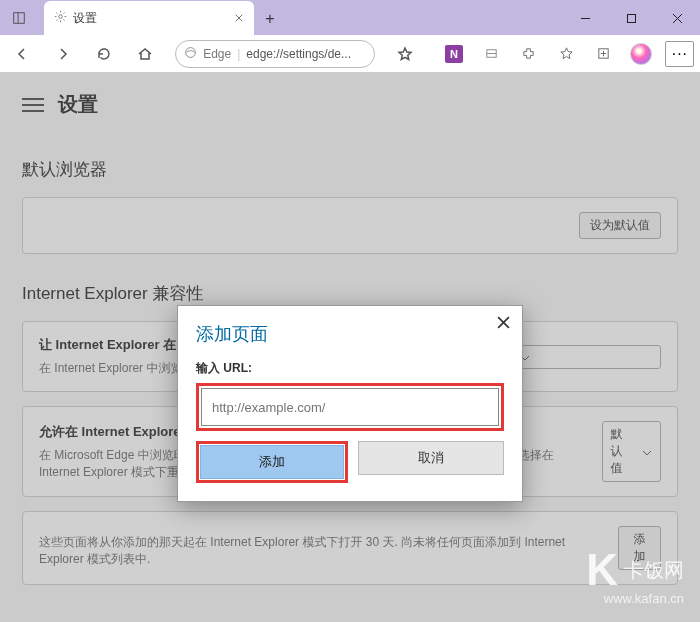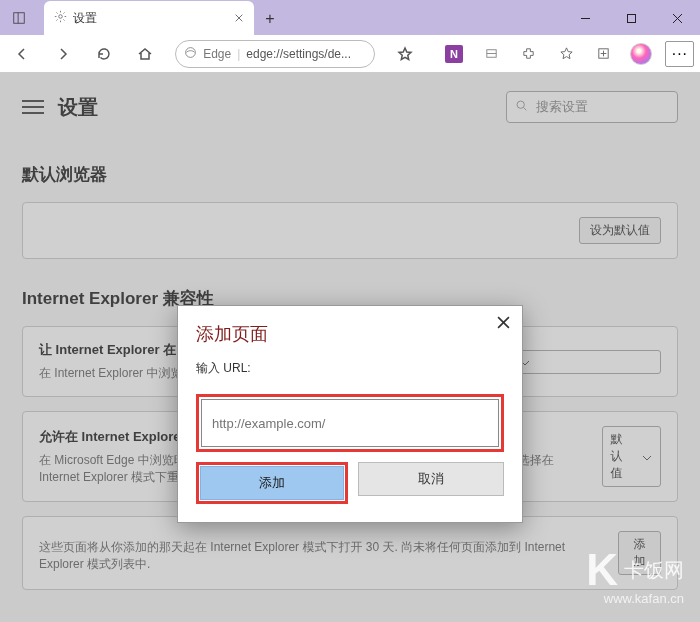--- a/index.html
+++ b/index.html
@@ -31,41 +31,41 @@
 
   
   .content { position:relative; height:549px; background:#f7f7f7; }
   .overlay-dim { position:absolute; inset:0; background:rgba(120,120,120,0.35); }
   .page { position:relative; padding:18px 22px; }
   .page-header { display:flex; align-items:center; gap:14px; margin-bottom:24px; }
   .hamburger { width:22px; display:flex; flex-direction:column; gap:4px; }
   .hamburger span { height:2px; background:#444; }
   .page-title { font-size:20px; font-weight:600; color:#222; }
   .search-box { margin-left:auto; width:172px; height:32px; border:1px solid #aaa; border-radius:4px; background:#fff; display:flex; align-items:center; padding:0 8px; gap:8px; color:#888; font-size:13px; }
-  .section-title { font-size:17px; font-weight:700; color:#222; margin:28px 0 16px 0; }
+  .section-title { font-size:17px; font-weight:400; color:#222; margin:28px 0 16px 0; }
   .section-title.top { margin-top:40px; }
   .card { border:1px solid #ccc; border-radius:4px; background:#fff; padding:14px 16px; margin-bottom:14px; }
   .card-row { display:flex; align-items:center; gap:12px; }
   .card-row .label { font-size:13px; font-weight:600; color:#222; }
   .card-row .sub { font-size:12px; color:#666; margin-top:6px; }
   .right-btn { margin-left:auto; border:1px solid #aaa; background:#f4f4f4; padding:4px 10px; font-size:12px; color:#333; border-radius:3px; }
   .dropdown { margin-left:auto; border:1px solid #aaa; padding:4px 8px; font-size:12px; display:flex; align-items:center; gap:8px; border-radius:3px; background:#fff; color:#333; }
   .dropdown.wide { min-width:150px; }
   .info-icon { display:inline-flex; width:14px; height:14px; border:1px solid #888; border-radius:50%; align-items:center; justify-content:center; font-size:10px; color:#666; margin-left:4px; }
   .col { display:flex; flex-direction:column; }
 
   
   .dialog-backdrop { position:absolute; inset:0; display:flex; align-items:flex-start; justify-content:center; padding-top:232px; }
   .dialog { width:346px; background:#fff; border:1px solid #999; box-shadow:0 6px 24px rgba(0,0,0,0.35); padding:16px 18px 18px 18px; position:relative; }
   .dialog-close { position:absolute; top:10px; right:12px; font-size:14px; color:#444; }
   .dialog-close svg { width:13px; height:13px; stroke:#333; stroke-width:1.5; }
-  .dialog-title { font-size:18px; font-weight:500; color:#7f1d1d; margin-bottom:14px; }
-  .dialog-label { font-size:12px; color:#333; margin-bottom:17px; }
+  .dialog-title { font-size:18px; font-weight:500; color:#0369a1; margin-bottom:14px; }
+  .dialog-label { font-size:12px; color:#333; margin-bottom:6px;font-weight:bold; }
   .highlight-box { border:3px solid #e53935; padding:2px; margin-bottom:10px; }
-  .url-input { width:100%; height:48px; border:1px solid #888; padding:0 10px; font-size:13px; color:#888; outline:none; }
+  .url-input { width:100%; height:38px; border:1px solid #888; padding:0 10px; font-size:13px; color:#888; outline:none; }
   .dialog-buttons { display:flex; gap:10px; }
   .btn { flex:1; height:34px; border:1px solid #bbb; font-size:13px; display:flex; align-items:center; justify-content:center; background:#e5e5e5; color:#333; }
   .btn.primary { background:#9ec8ef; border-color:#7fb5e2; color:#1a1a1a; }
   .highlight-btn { border:3px solid #e53935; padding:1px; flex:1; }
   .highlight-btn .btn { width:100%; }
 
   
   .wm { position:absolute; right:16px; bottom:16px; color:rgba(255,255,255,0.85); text-align:right; font-weight:300; pointer-events:none; }
   .wm-logo { display:flex; align-items:center; gap:8px; justify-content:flex-end; }
   .wm-k { font-size:44px; font-weight:700; letter-spacing:-2px; }
@@ -186,27 +186,20 @@
 
 <div class="content">
   <div class="page">
     <div class="page-header">
       <div class="hamburger">
           <span></span>
           <span></span>
           <span></span>
         </div>
       <div class="page-title">设置</div>
-      <div class="search-box">
-        <span><svg viewBox="0 0 16 16" width="13" height="13">
-              <circle cx="7" cy="7" r="4.5" fill="none" stroke="#888"></circle>
-              <line x1="10.5" y1="10.5" x2="14" y2="14" stroke="#888"></line>
-            </svg></span>
-        <span>搜索设置</span>
-      </div>
     </div>
 
     <div class="section-title top">默认浏览器</div>
     <div class="card">
       <div class="card-row">
         <button class="right-btn">设为默认值</button>
       </div>
     </div>
 
     <div class="section-title">Internet Explorer 兼容性</div>

